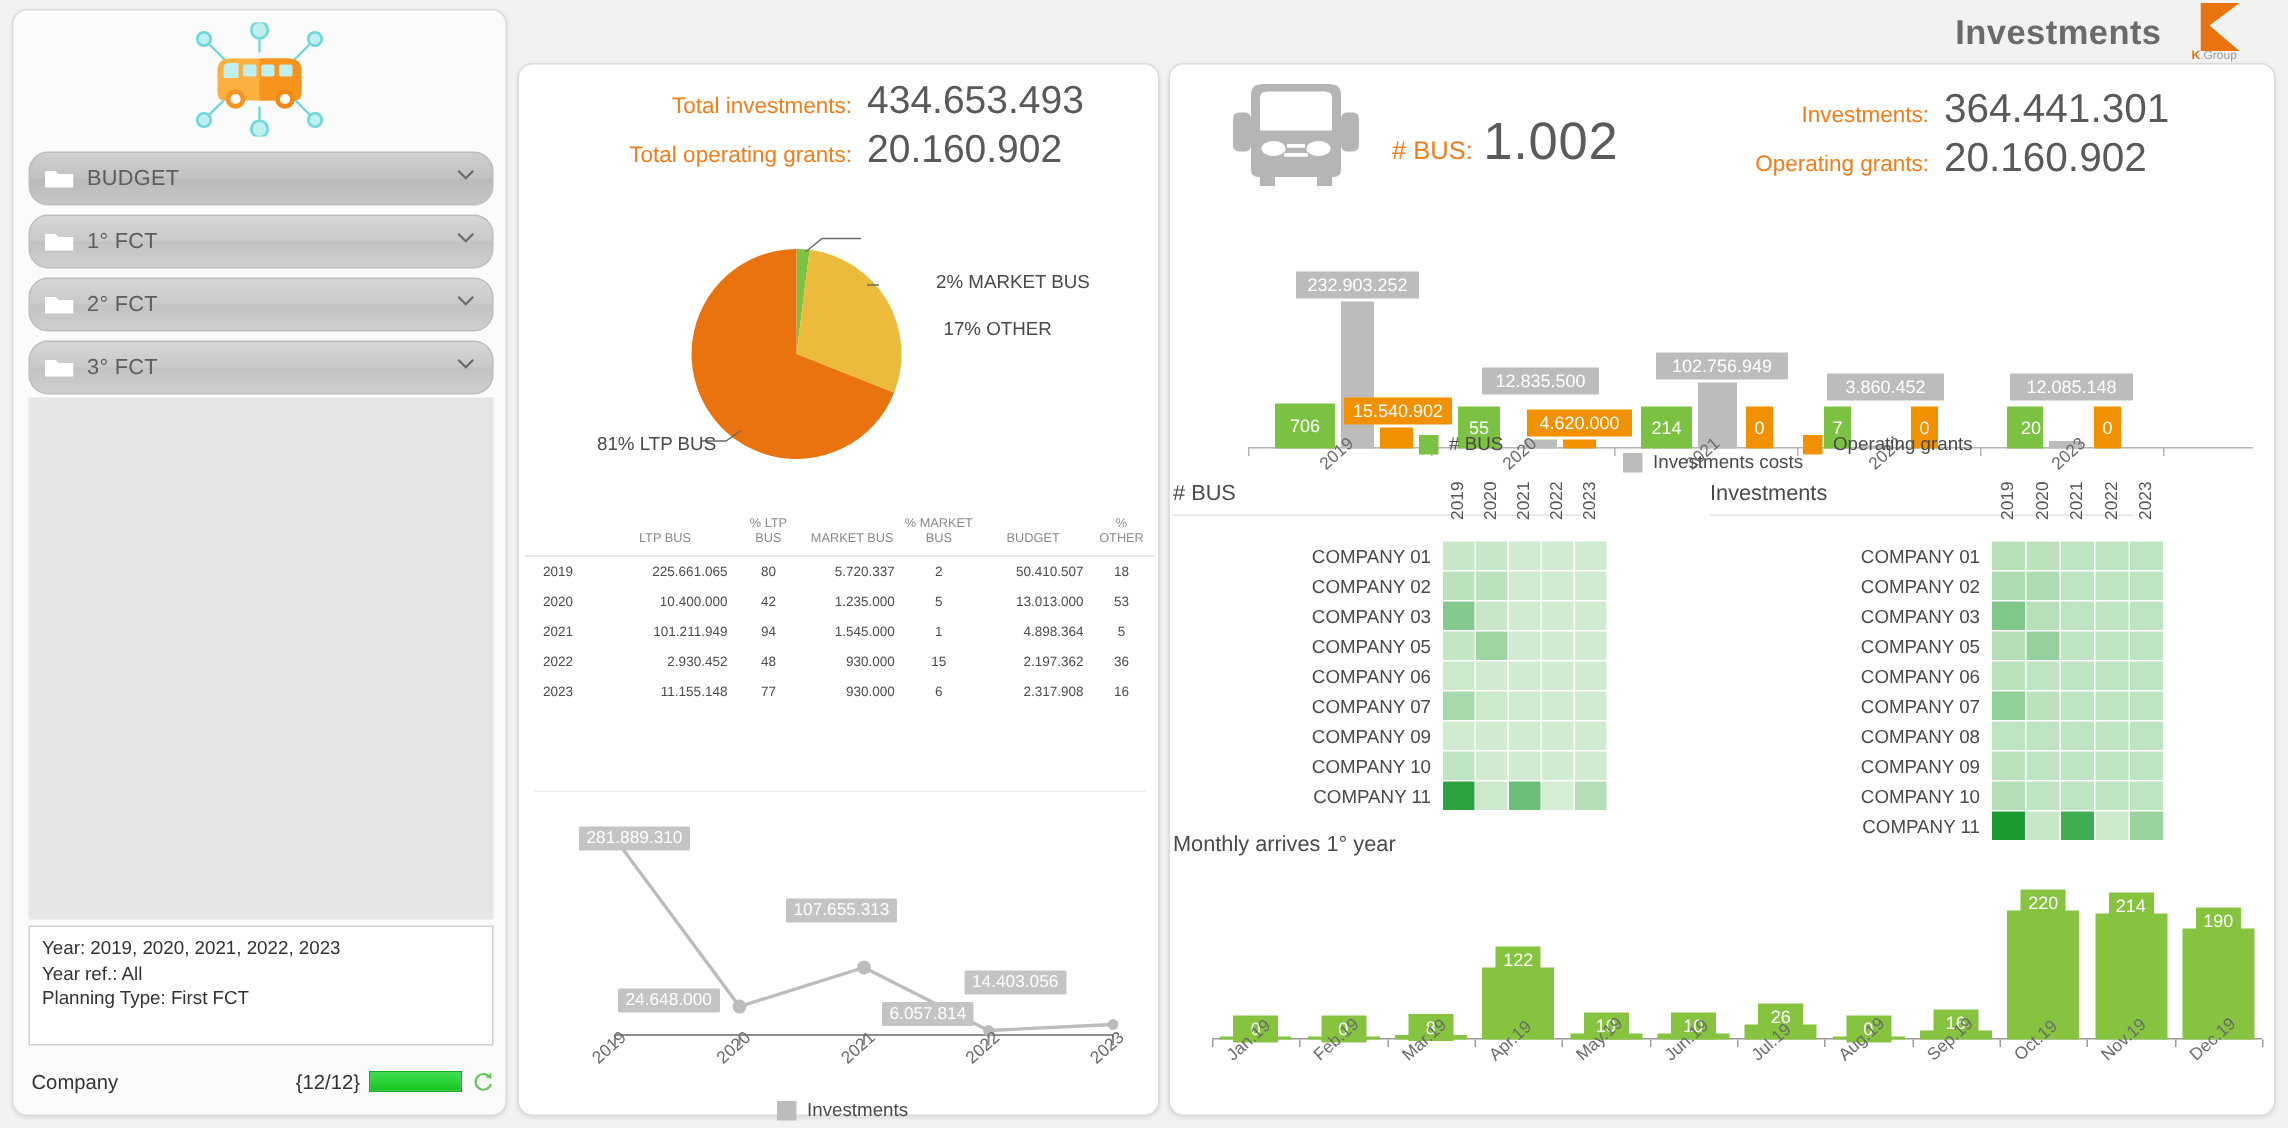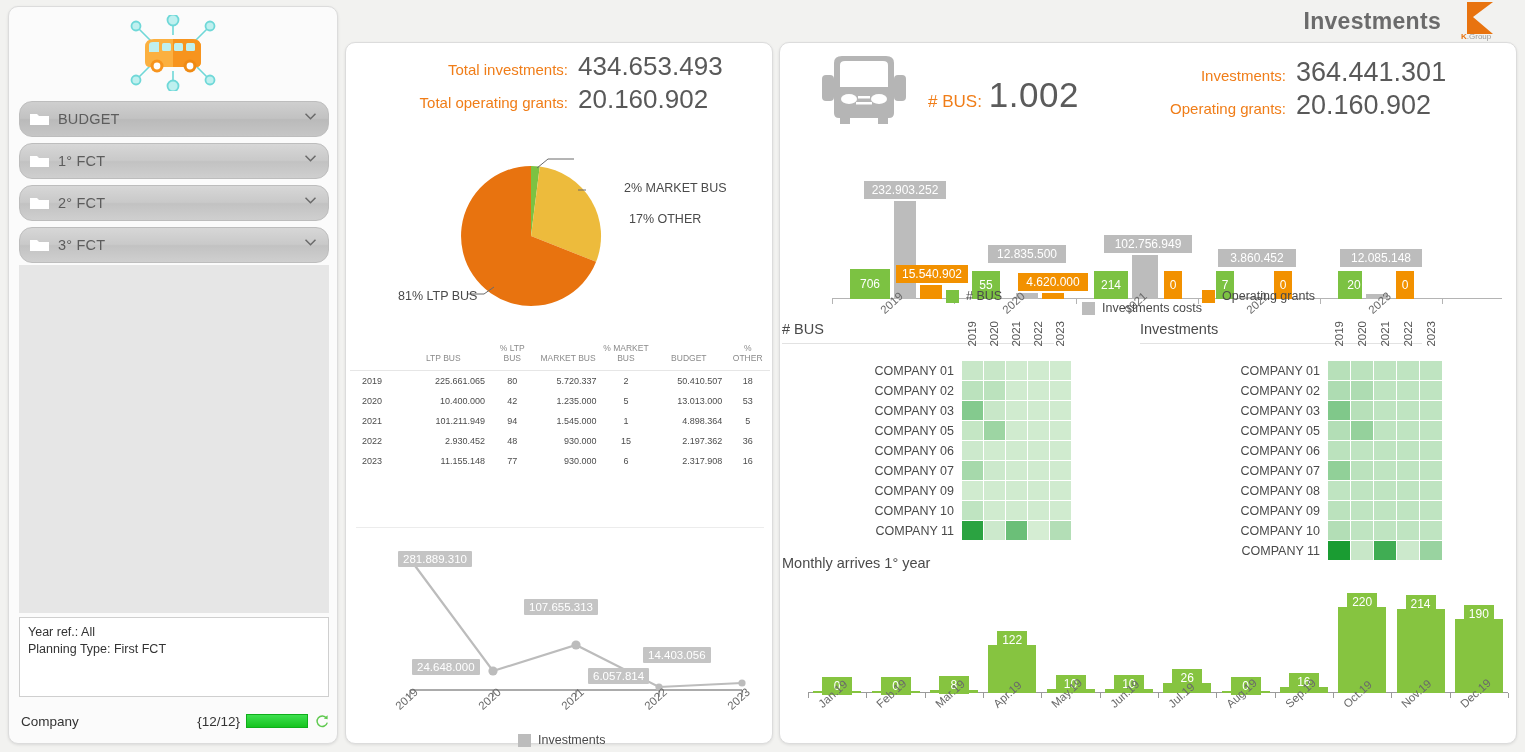--- a/index.html
+++ b/index.html
@@ -264,20 +264,21 @@
         <span class="filter-label">3° FCT</span>
         <svg class="chev" viewBox="0 0 11 7">
           <path d="M0.5 0.8 L5.5 5.8 L10.5 0.8" stroke="#6a6a6a" stroke-width="1.5" fill="none"></path>
         </svg>
       </div>
     </div>
 
     <div class="sidebar-blank"></div>
 
     <div class="selection-box">
+      <div>Year: 2019, 2020, 2021, 2022, 2023</div>
       <div>Year ref.: All</div>
       <div>Planning Type: First FCT</div>
     </div>
 
     <div class="company-row">
       <span class="company-label">Company</span>
       <span class="company-count">{12/12}</span>
       <span class="company-bar"></span>
       <svg class="refresh-icon" viewBox="0 0 14 15">
         <path d="M11.5 4.2 A5.2 5.2 0 1 0 12.3 8.6" stroke="#5fc94f" stroke-width="1.4" fill="none"></path>
@@ -391,21 +392,21 @@
         <line x1="313" y1="153" x2="313" y2="160" stroke="#8f8f8f" stroke-width="1.4"></line>
         <line x1="396" y1="153" x2="396" y2="160" stroke="#8f8f8f" stroke-width="1.4"></line>
 
         <polyline points="64,22 147,134 230,108 313,150 396,146" fill="none" stroke="#bcbcbc" stroke-width="2.2"></polyline>
         <circle cx="64" cy="22" r="3.6" fill="#bcbcbc"></circle>
         <circle cx="147" cy="134" r="4.6" fill="#bcbcbc"></circle>
         <circle cx="230" cy="108" r="4.6" fill="#bcbcbc"></circle>
         <circle cx="313" cy="150" r="3.6" fill="#bcbcbc"></circle>
         <circle cx="396" cy="146" r="3.6" fill="#bcbcbc"></circle>
       </svg>
-      <div class="lbl-box" style="left:52px;  top:14px;">281.889.310</div>
+      <div class="lbl-box" style="left:40px;  top:14px;">281.889.310</div>
       <div class="lbl-box" style="left:66px;  top:122px;">24.648.000</div>
       <div class="lbl-box" style="left:178px; top:62px;">107.655.313</div>
       <div class="lbl-box" style="left:242px; top:131px;">6.057.814</div>
       <div class="lbl-box" style="left:297px; top:110px;">14.403.056</div>
 
       <div class="axis-tick" style="left:47px;  top:166px;">2019</div>
       <div class="axis-tick" style="left:130px; top:166px;">2020</div>
       <div class="axis-tick" style="left:213px; top:166px;">2021</div>
       <div class="axis-tick" style="left:296px; top:166px;">2022</div>
       <div class="axis-tick" style="left:379px; top:166px;">2023</div>

